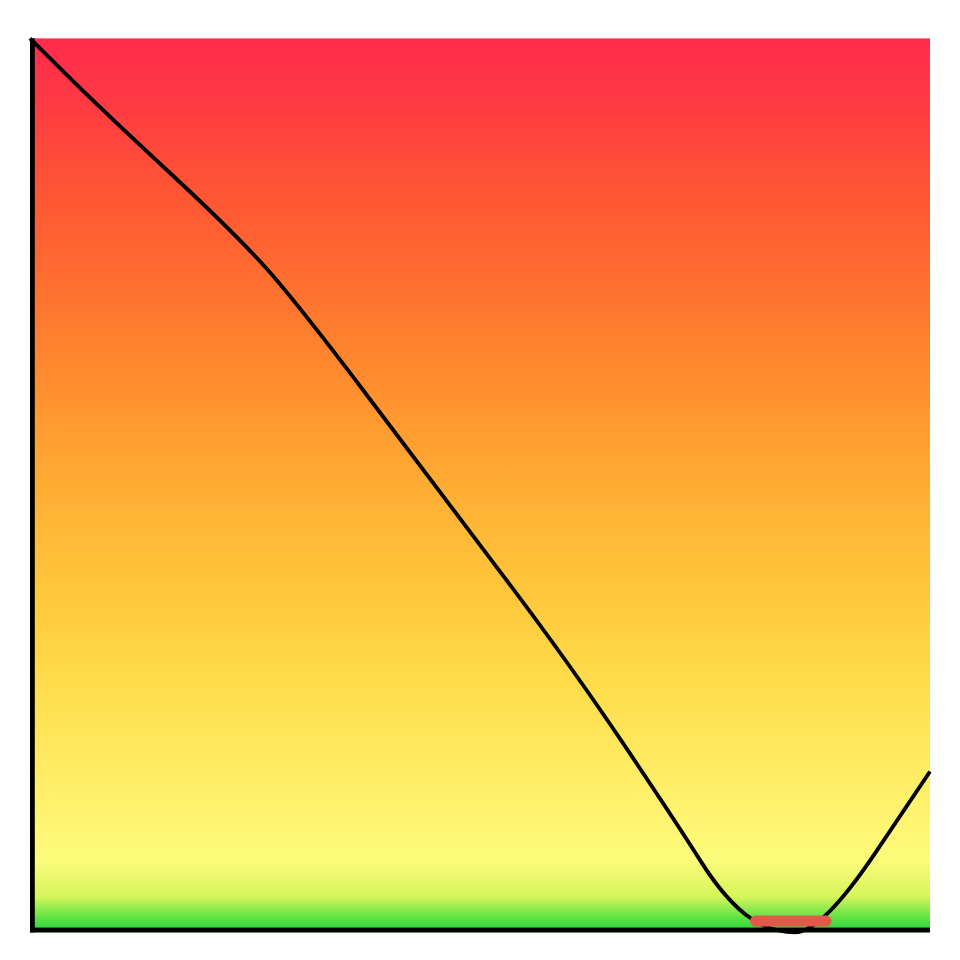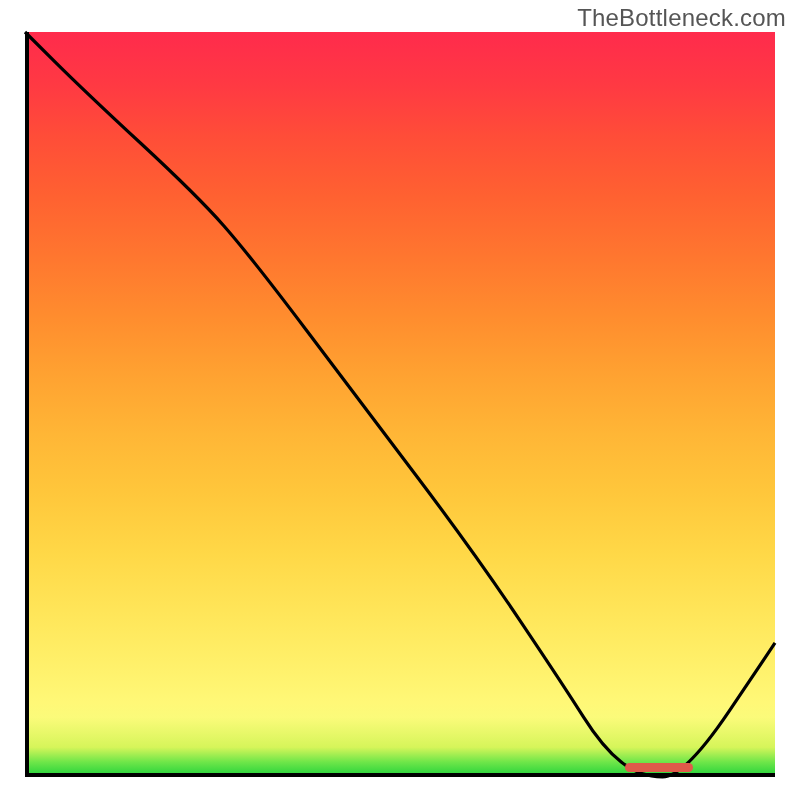--- a/index.html
+++ b/index.html
@@ -85,21 +85,20 @@
   }
   .marker-dash {
     width: 68px;
   }
 </style>
 </head>
 <body>
 
 <div class="container">
 
-  <div class="attribution">TheBottleneck.com</div>
 
   <div class="plot-area"></div>
 
   <svg class="curve" viewBox="0 0 750 745" preserveAspectRatio="none">
     <path id="curve-path" d="M 0 0 Q 0 0 30 29.80000000000001 Q 60 59.60000000000002 116.25 111.75 Q 172.5 163.89999999999998 198.75 193.7 Q 225 223.5 281.25 298 Q 337.5 372.5 393.75 447 Q 450 521.5 495 588.55 Q 540 655.6 558.75 685.4000000000001 Q 577.5 715.2 596.25 730.1 Q 615 745 637.5 745 Q 660 745 705 677.95 T 750 610.9" fill="none" stroke="#000000" stroke-width="3.2"></path>
   </svg>
 
   <div class="marker marker-dash" style="left: 625px; top: 763px; width: 67.5px;"></div>
 
   <div class="axis-left"></div>

